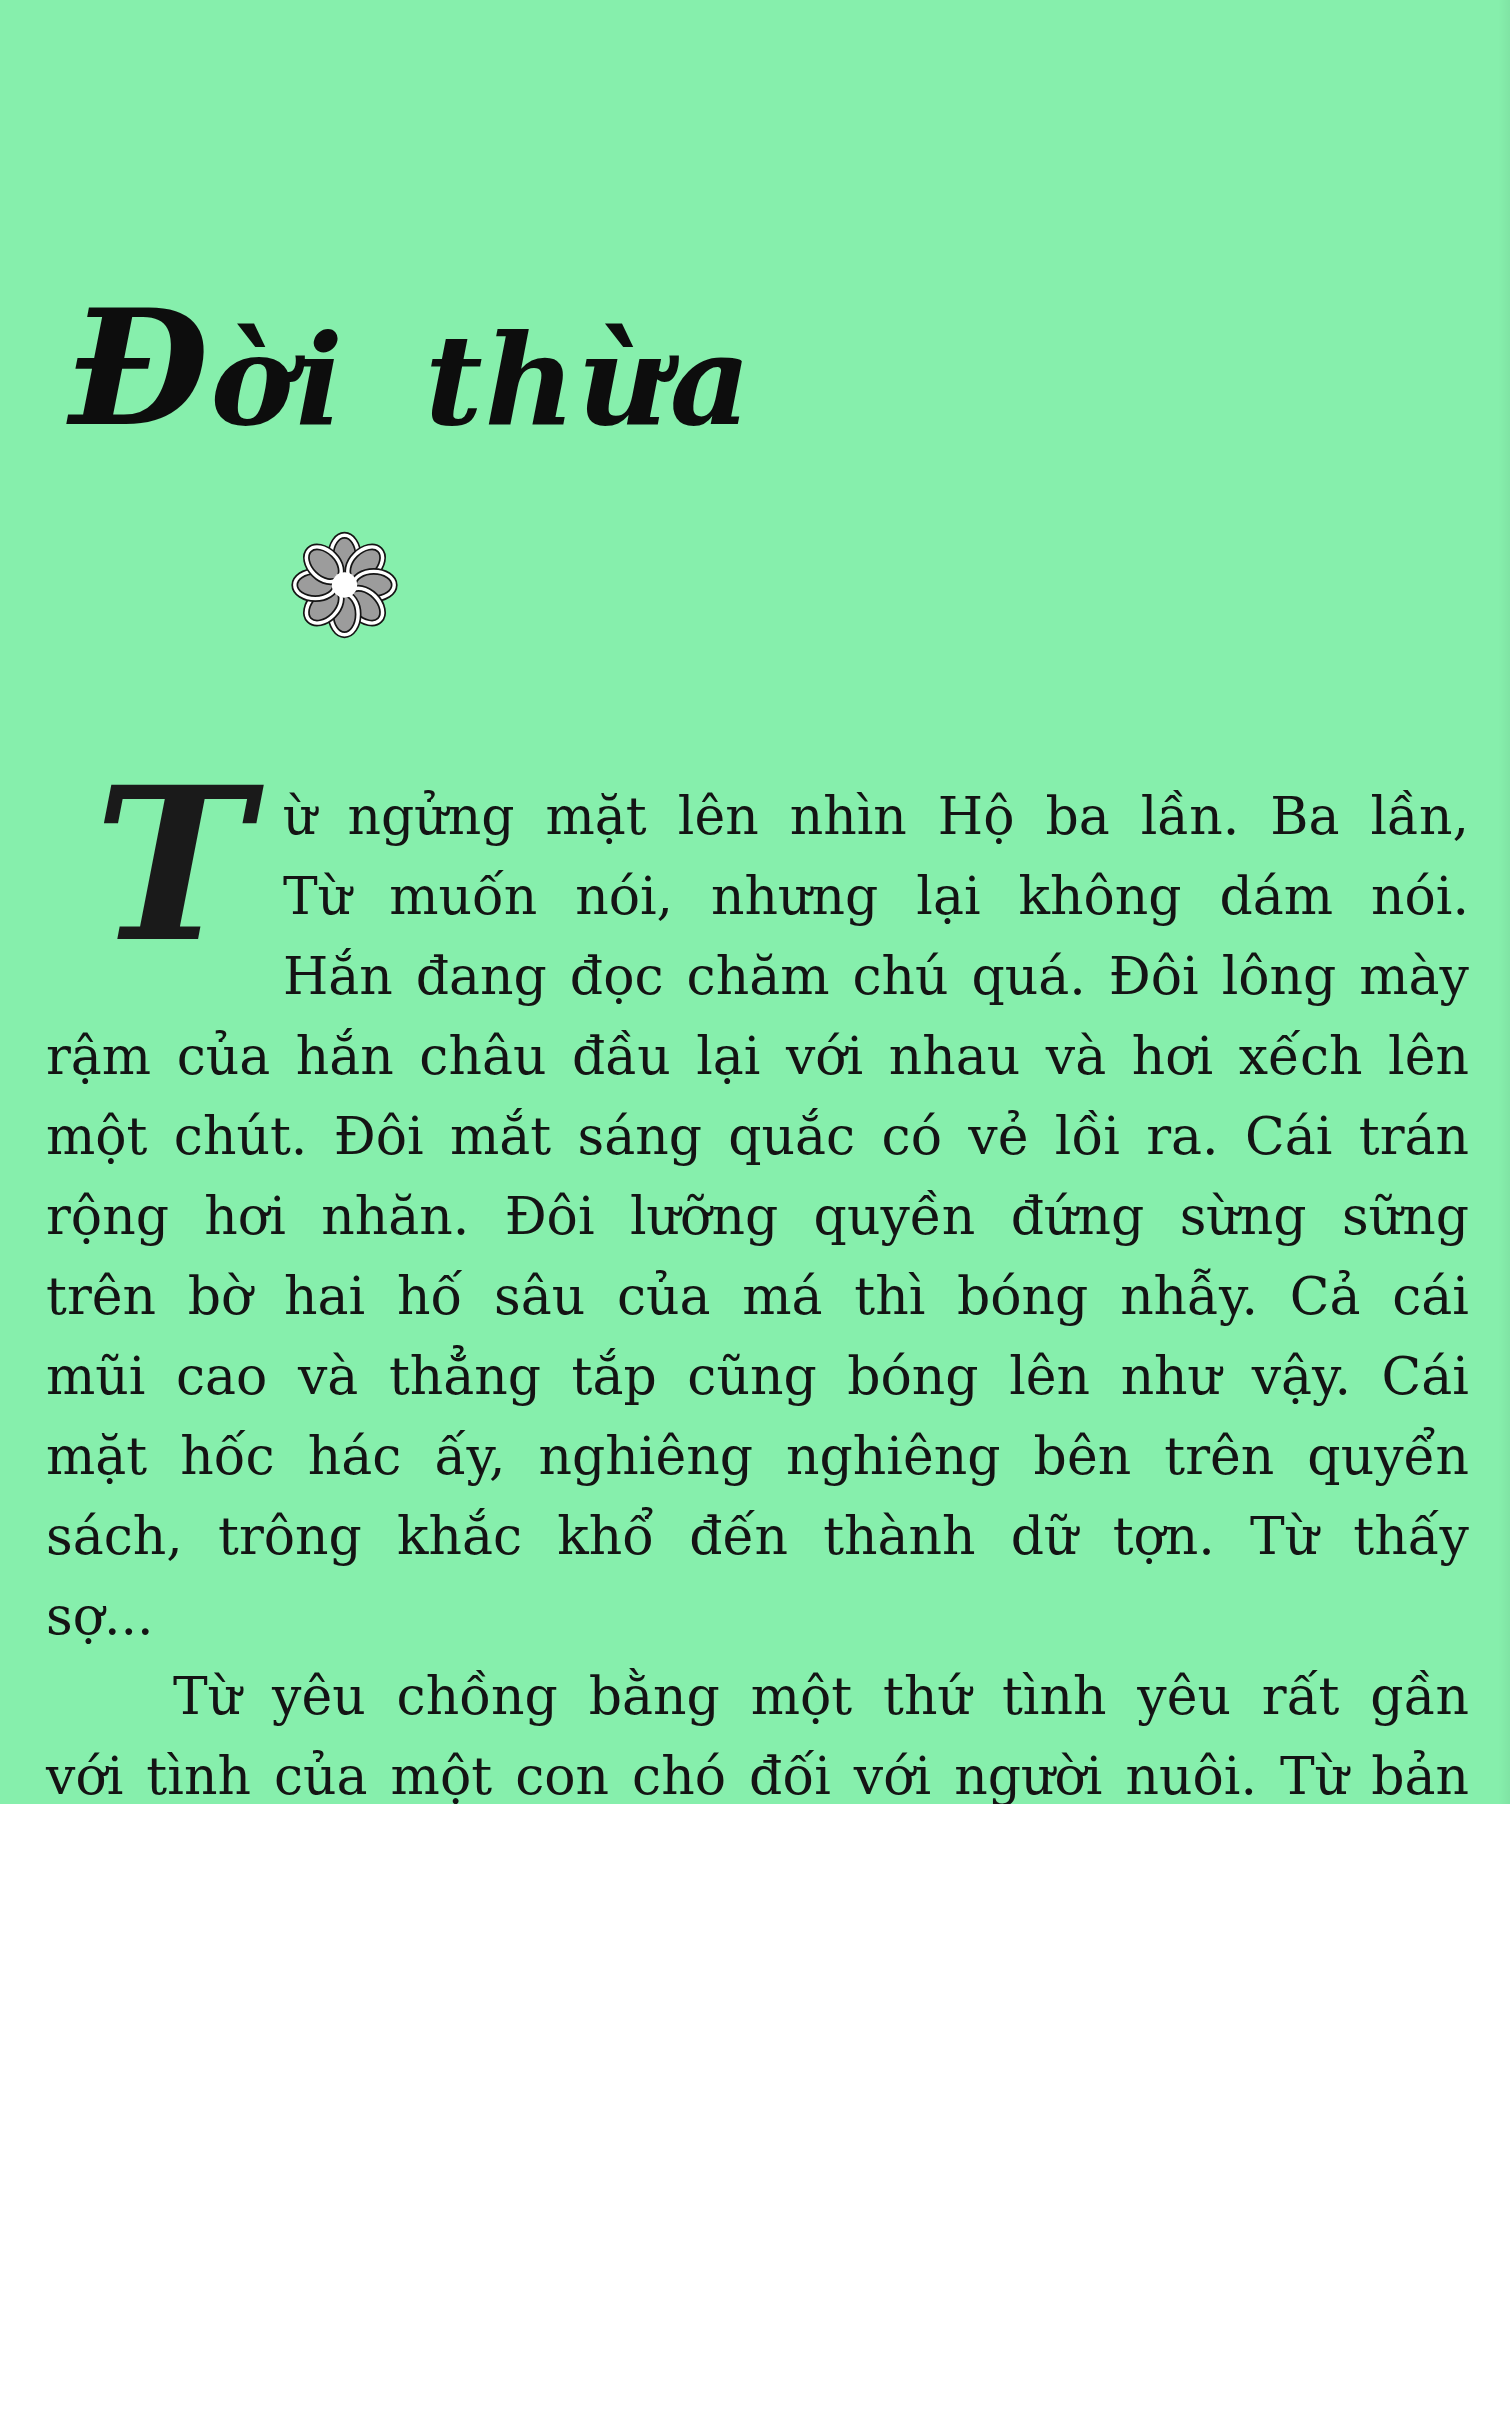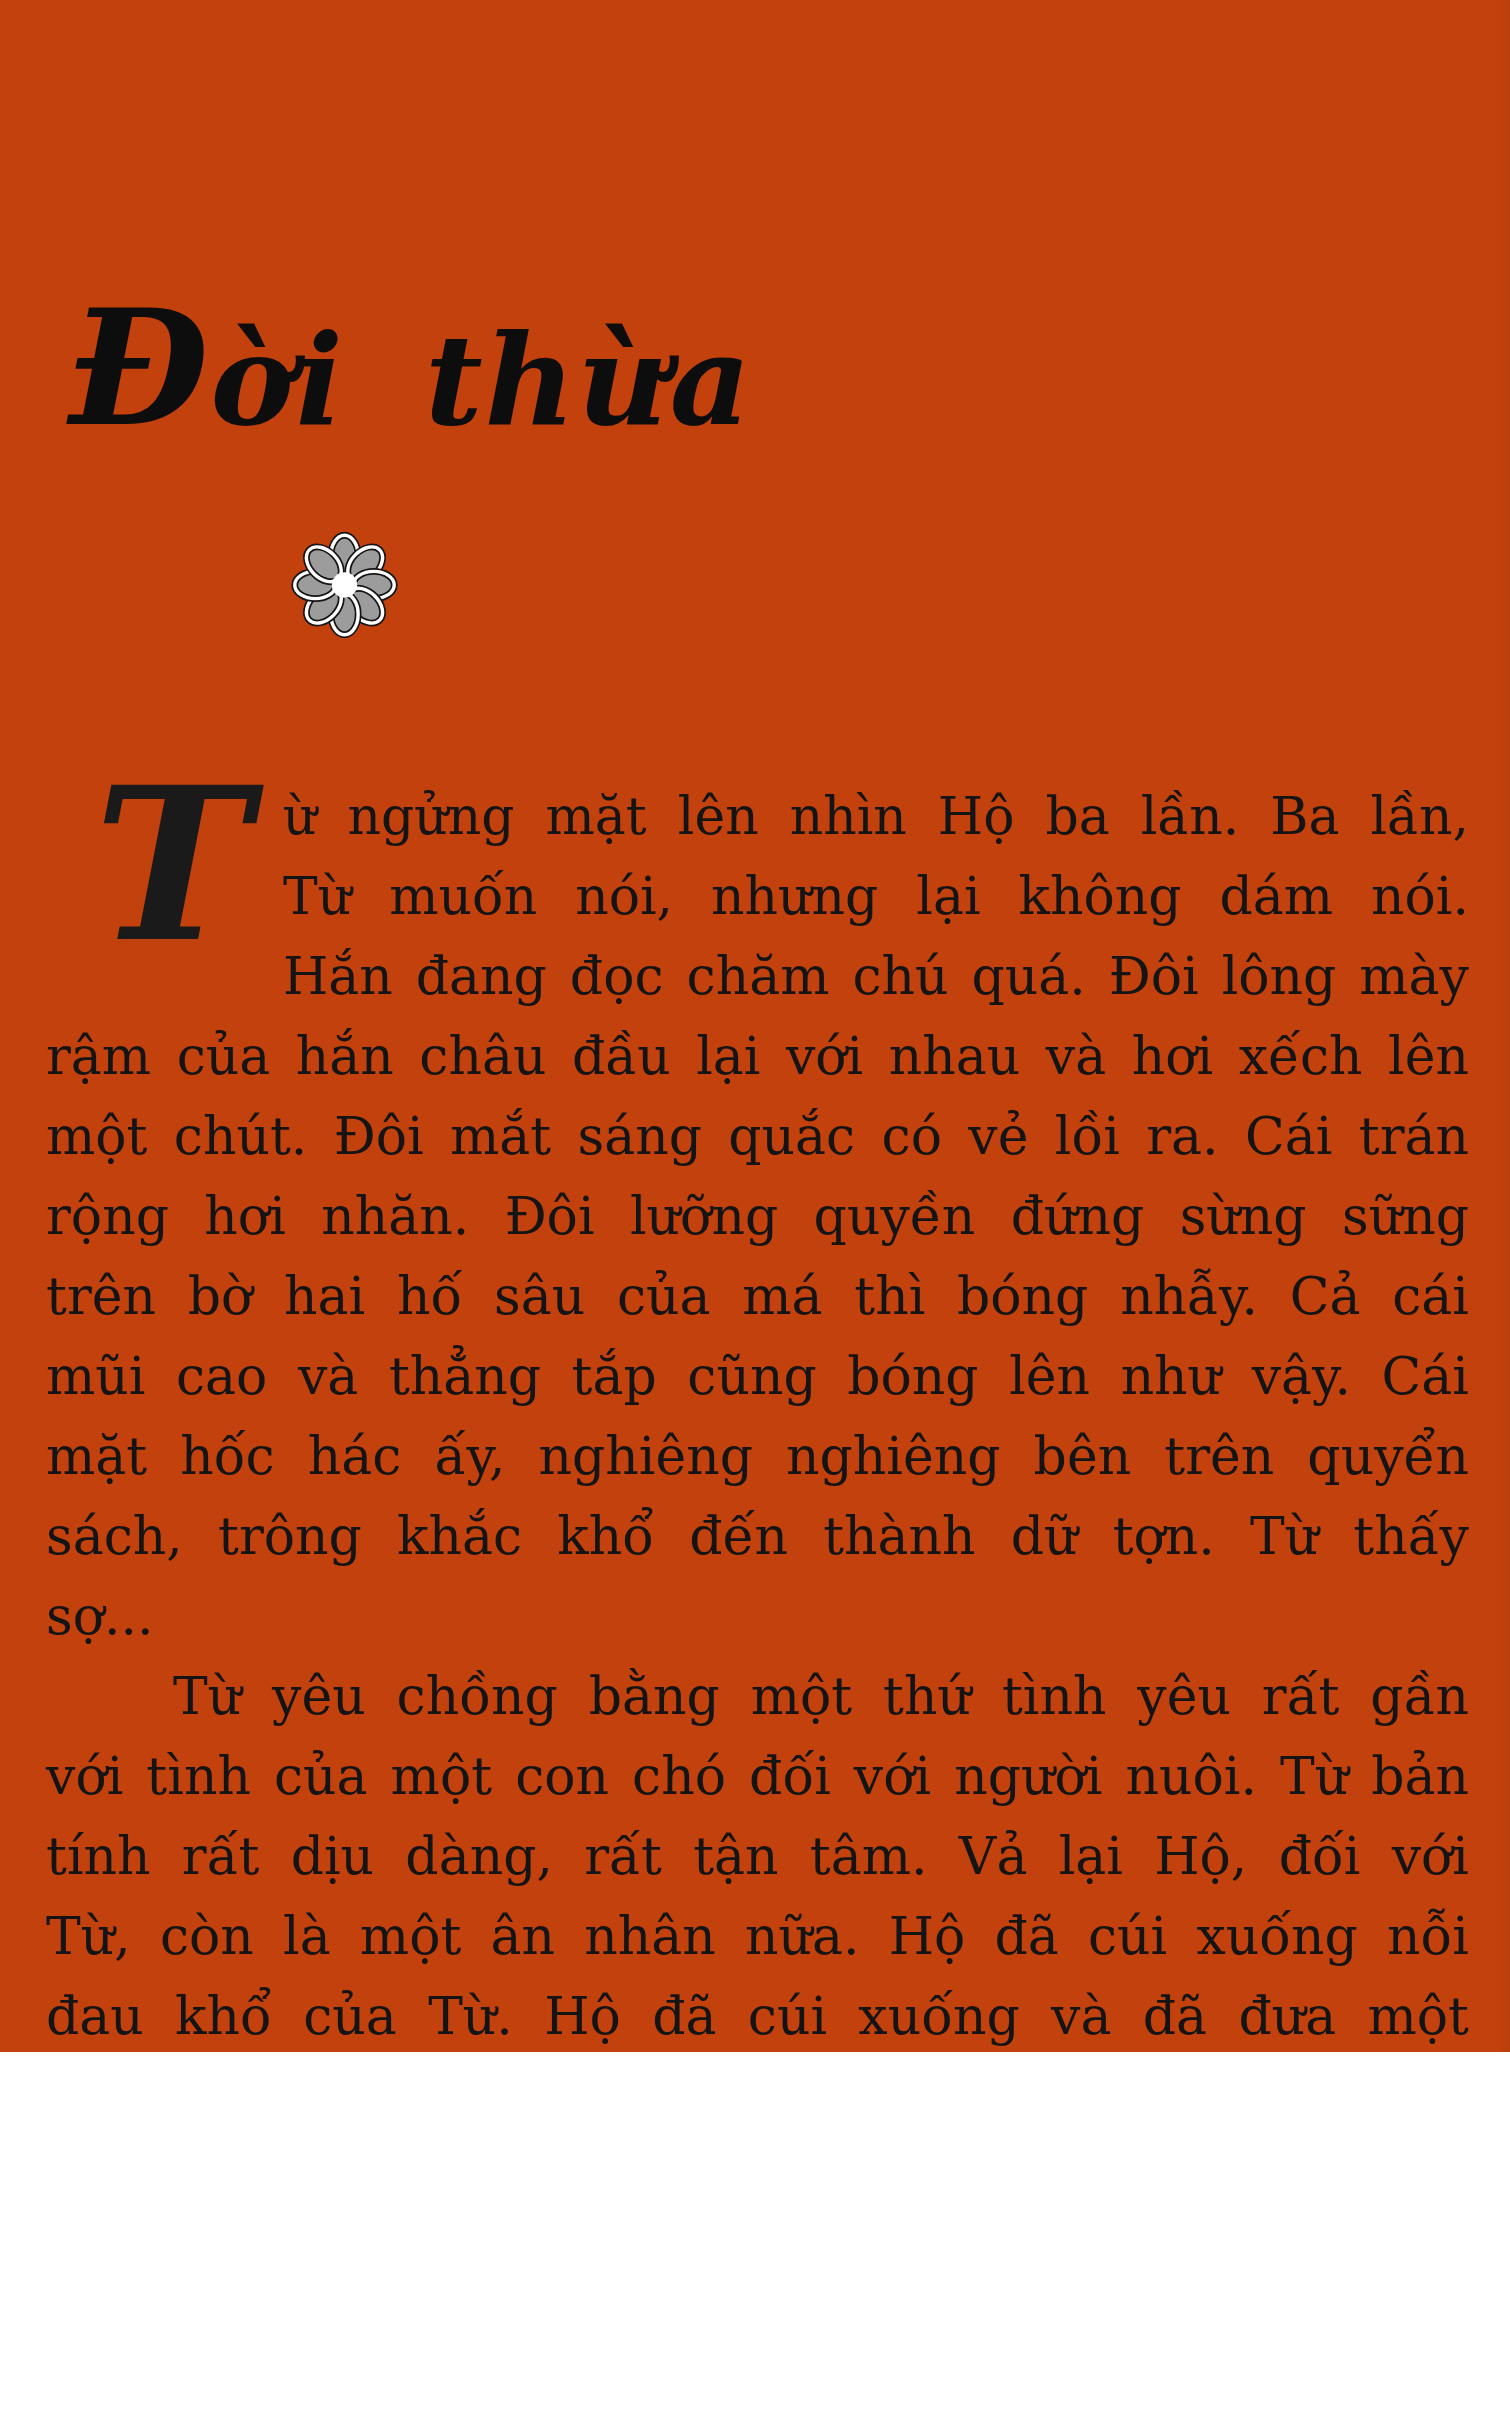--- a/index.html
+++ b/index.html
@@ -3,22 +3,22 @@
 <meta charset="utf-8">
 <style>
   html, body {
     margin: 0;
     padding: 0;
     background: #ffffff;
   }
   .page {
     position: relative;
     width: 1511px;
-    height: 2052px;
-    background: #c2410c;
+    height: 1804px;
+    background: #86efac;
     overflow: hidden;
     font-family: "DejaVu Serif", "Liberation Serif", serif;
     color: #121212;
   }
   
   .edge {
     position: absolute;
     top: 0;
     right: 0;
     width: 13.4px;

